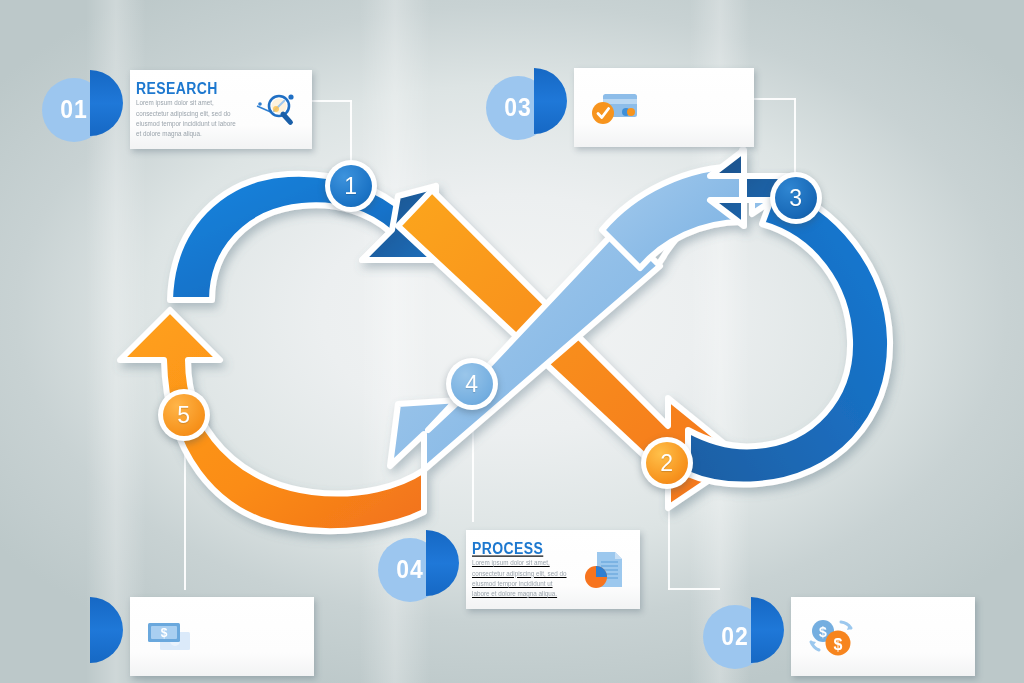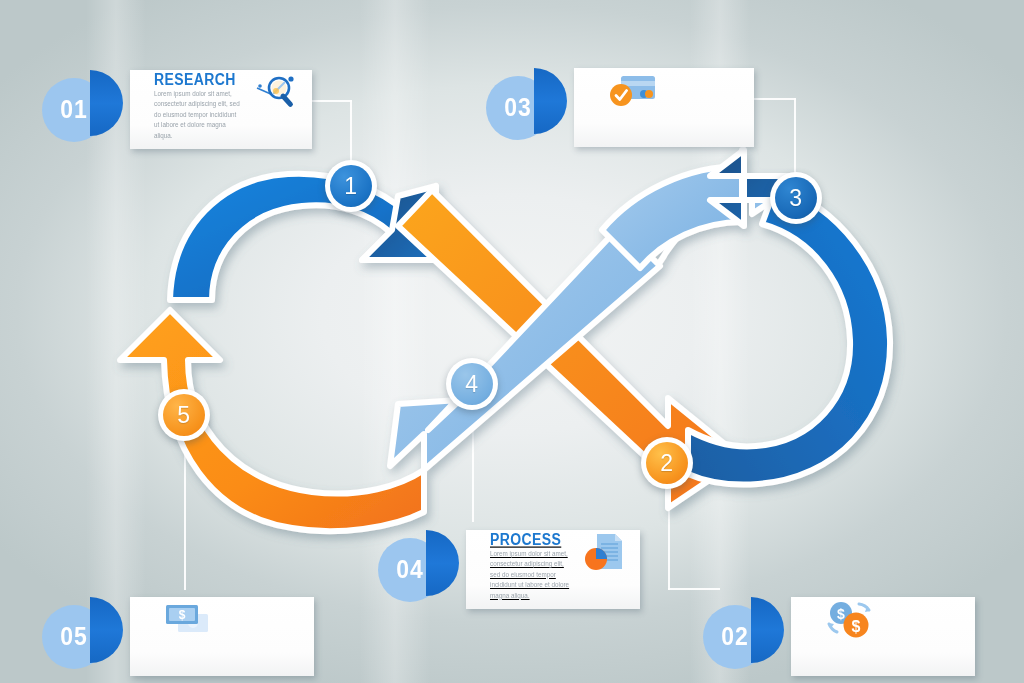--- a/index.html
+++ b/index.html
@@ -98,21 +98,22 @@
     background: linear-gradient(180deg, #1668c4 0%, #1f78d8 50%, #1668c4 100%);
     border-top-right-radius: 33px 33px;
     border-bottom-right-radius: 33px 33px;
   }
   .card .panel {
     position: relative;
     flex: 1 1 auto;
     background: linear-gradient(180deg, #ffffff 0%, #fdfdfd 70%, #f2f3f4 100%);
     box-shadow: 2px 3px 6px rgba(70,90,105,0.30);
     display: flex;
-    padding: 0 8px 0 24px;
+    align-items: center;
+    padding: 0 8px 0 6px;
     overflow: hidden;
   }
   .card .texts { flex: 1 1 auto; min-width: 0; }
   .card .title {
     font-size: 14px;
     font-weight: 700;
     color: #1d78cf;
     letter-spacing: 0.4px;
     transform: scaleY(1.18);
     transform-origin: left top;
@@ -362,23 +363,20 @@
           </g>
           <circle cx="15" cy="28" r="11" fill="#f7741e"></circle>
           <path d="M15 28 L15 17 A11 11 0 0 1 26 28 Z" fill="#2f7fd1"></path>
         </svg>
       </div>
     </div>
   </div>
 
   <div class="card" style="left:42px;top:585px;width:272px;">
     <div class="badge-wrap">
-      <div class="badge-circle">
-        <span class="badge-num">05</span>
-      </div>
       <div class="half"></div>
     </div>
     <div class="panel">
       <div class="icon-slot">
         <svg width="52" height="40" viewBox="0 0 52 40">
           <rect x="16" y="15" width="30" height="18" rx="1.5" fill="#dbeafa"></rect>
           <circle cx="31" cy="24" r="5" fill="#eaf3fd"></circle>
           <rect x="4" y="6" width="32" height="19" rx="1.5" fill="#6aa8dd"></rect>
           <rect x="7" y="9" width="26" height="13" rx="1" fill="#a9cff1"></rect>
           <text x="20" y="20" font-size="12" font-weight="700" fill="#ffffff" text-anchor="middle" font-family="Liberation Sans, sans-serif">$</text>

